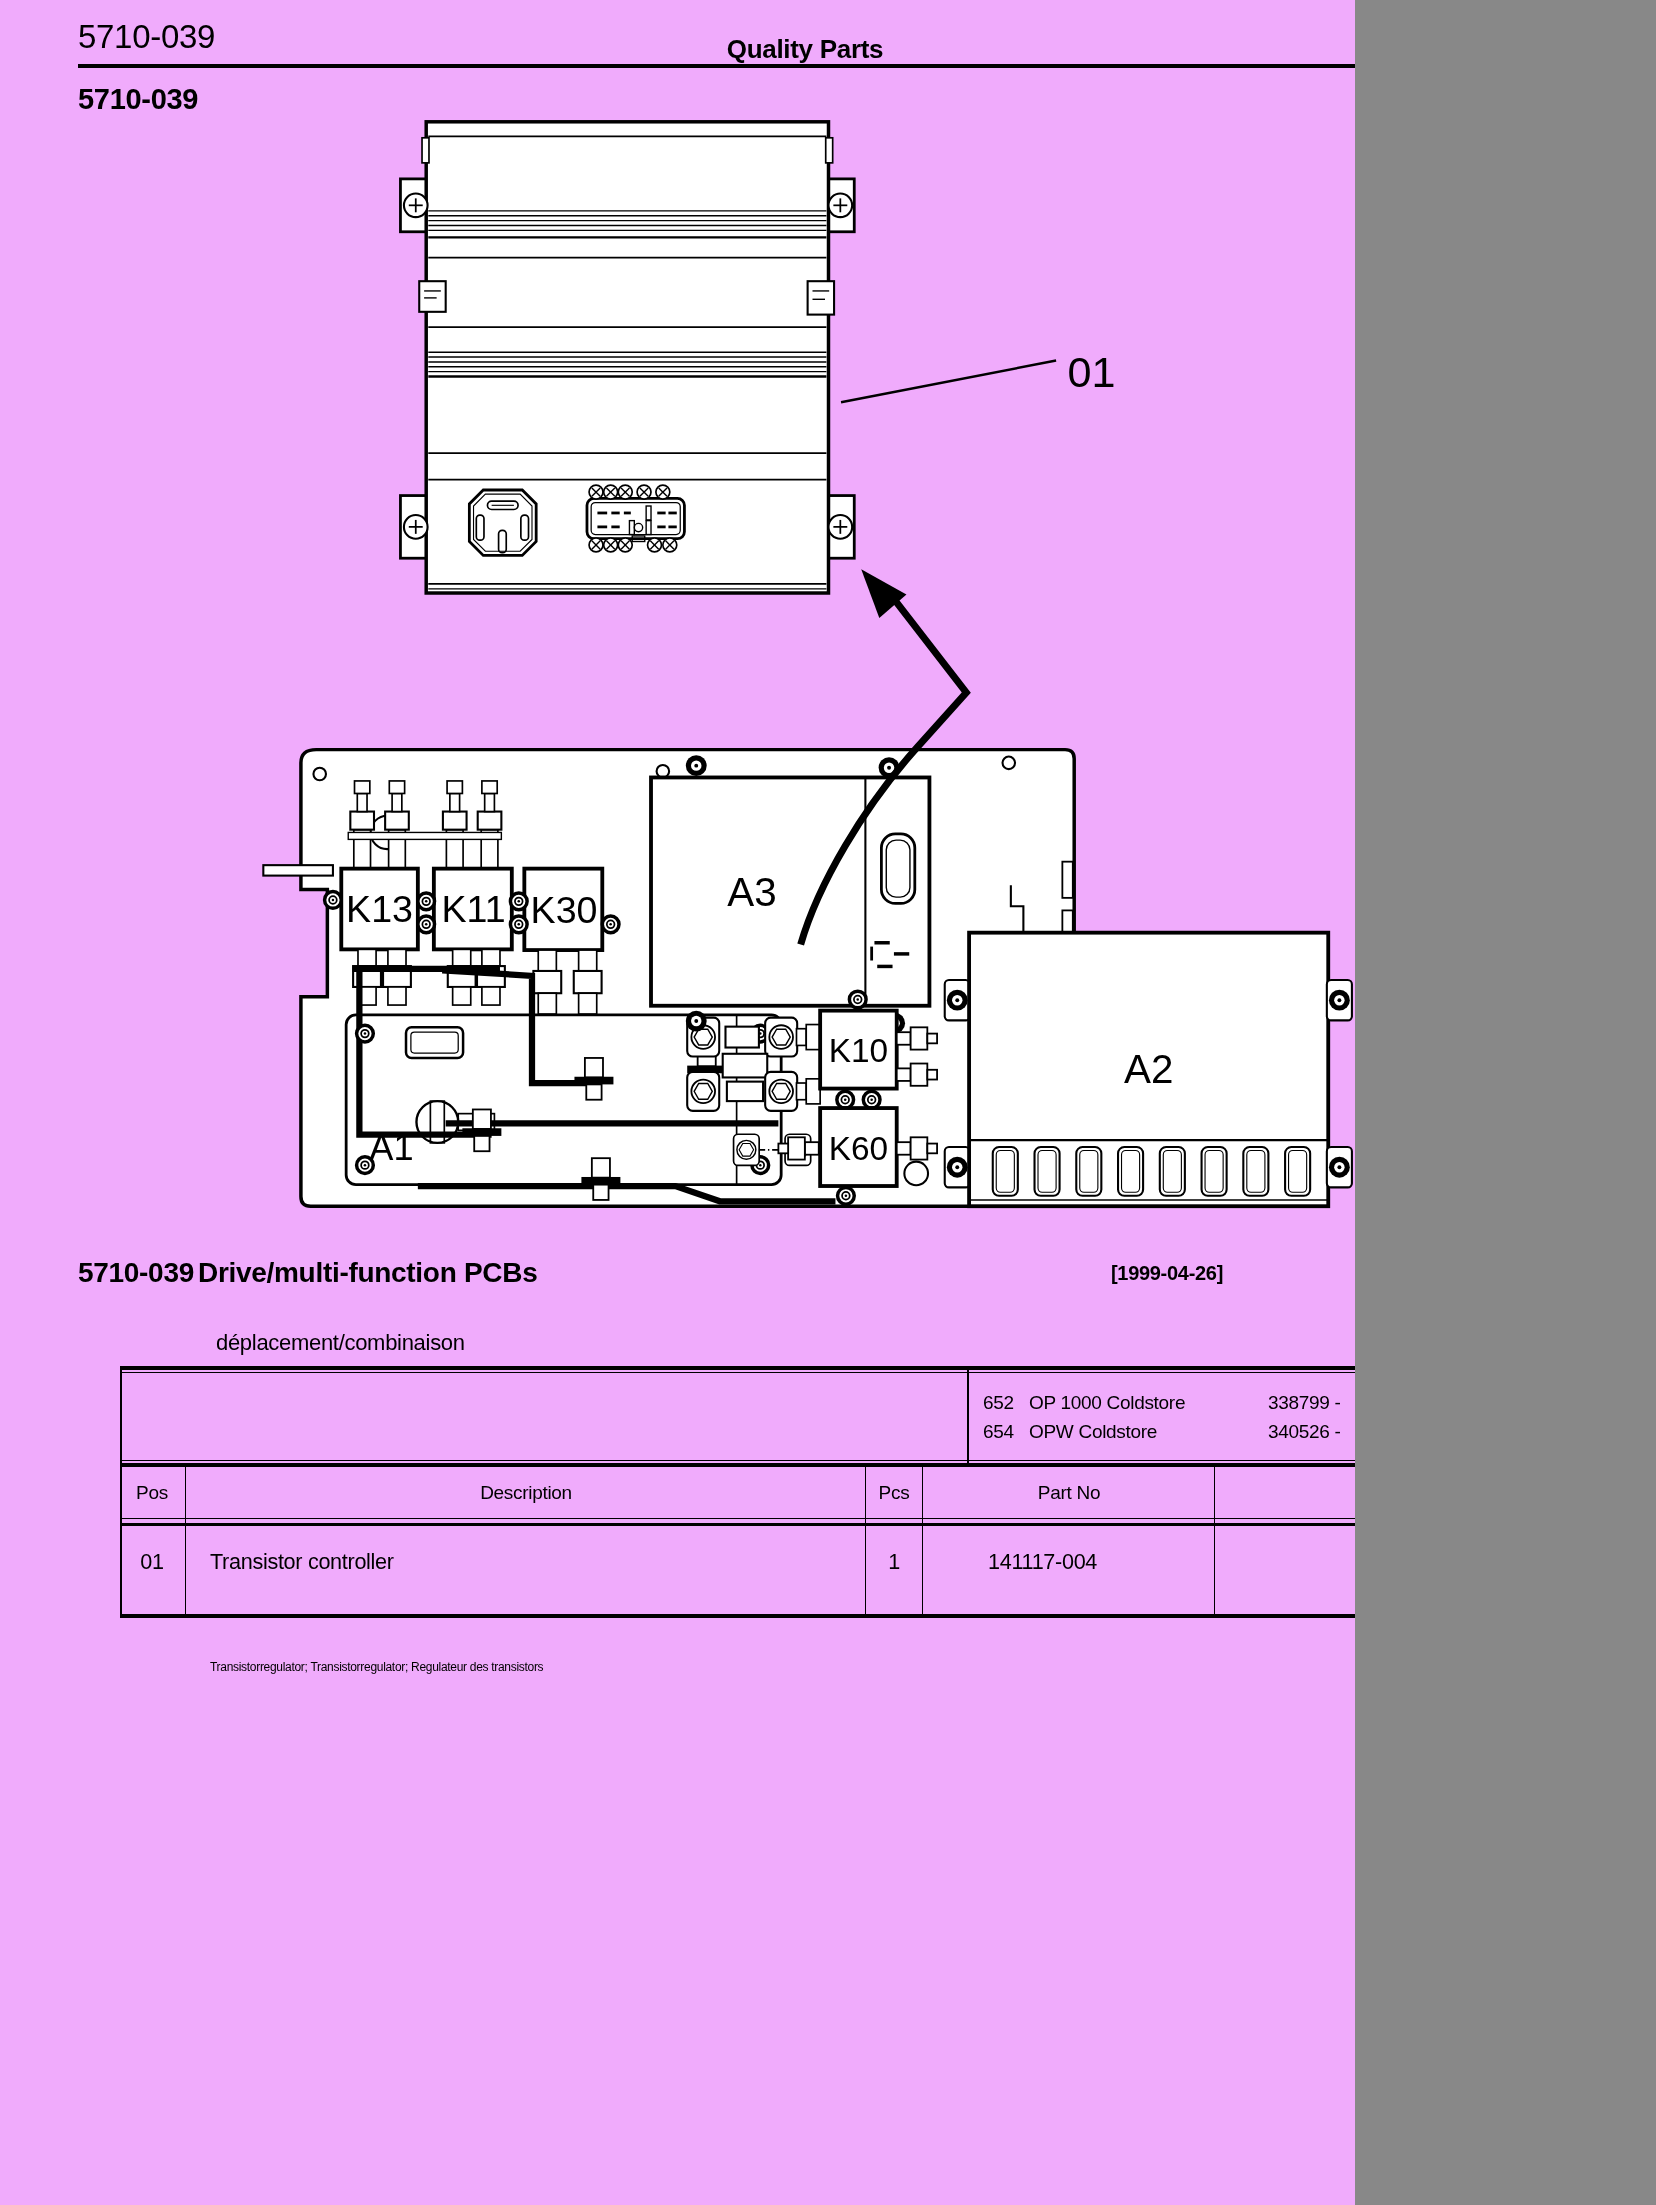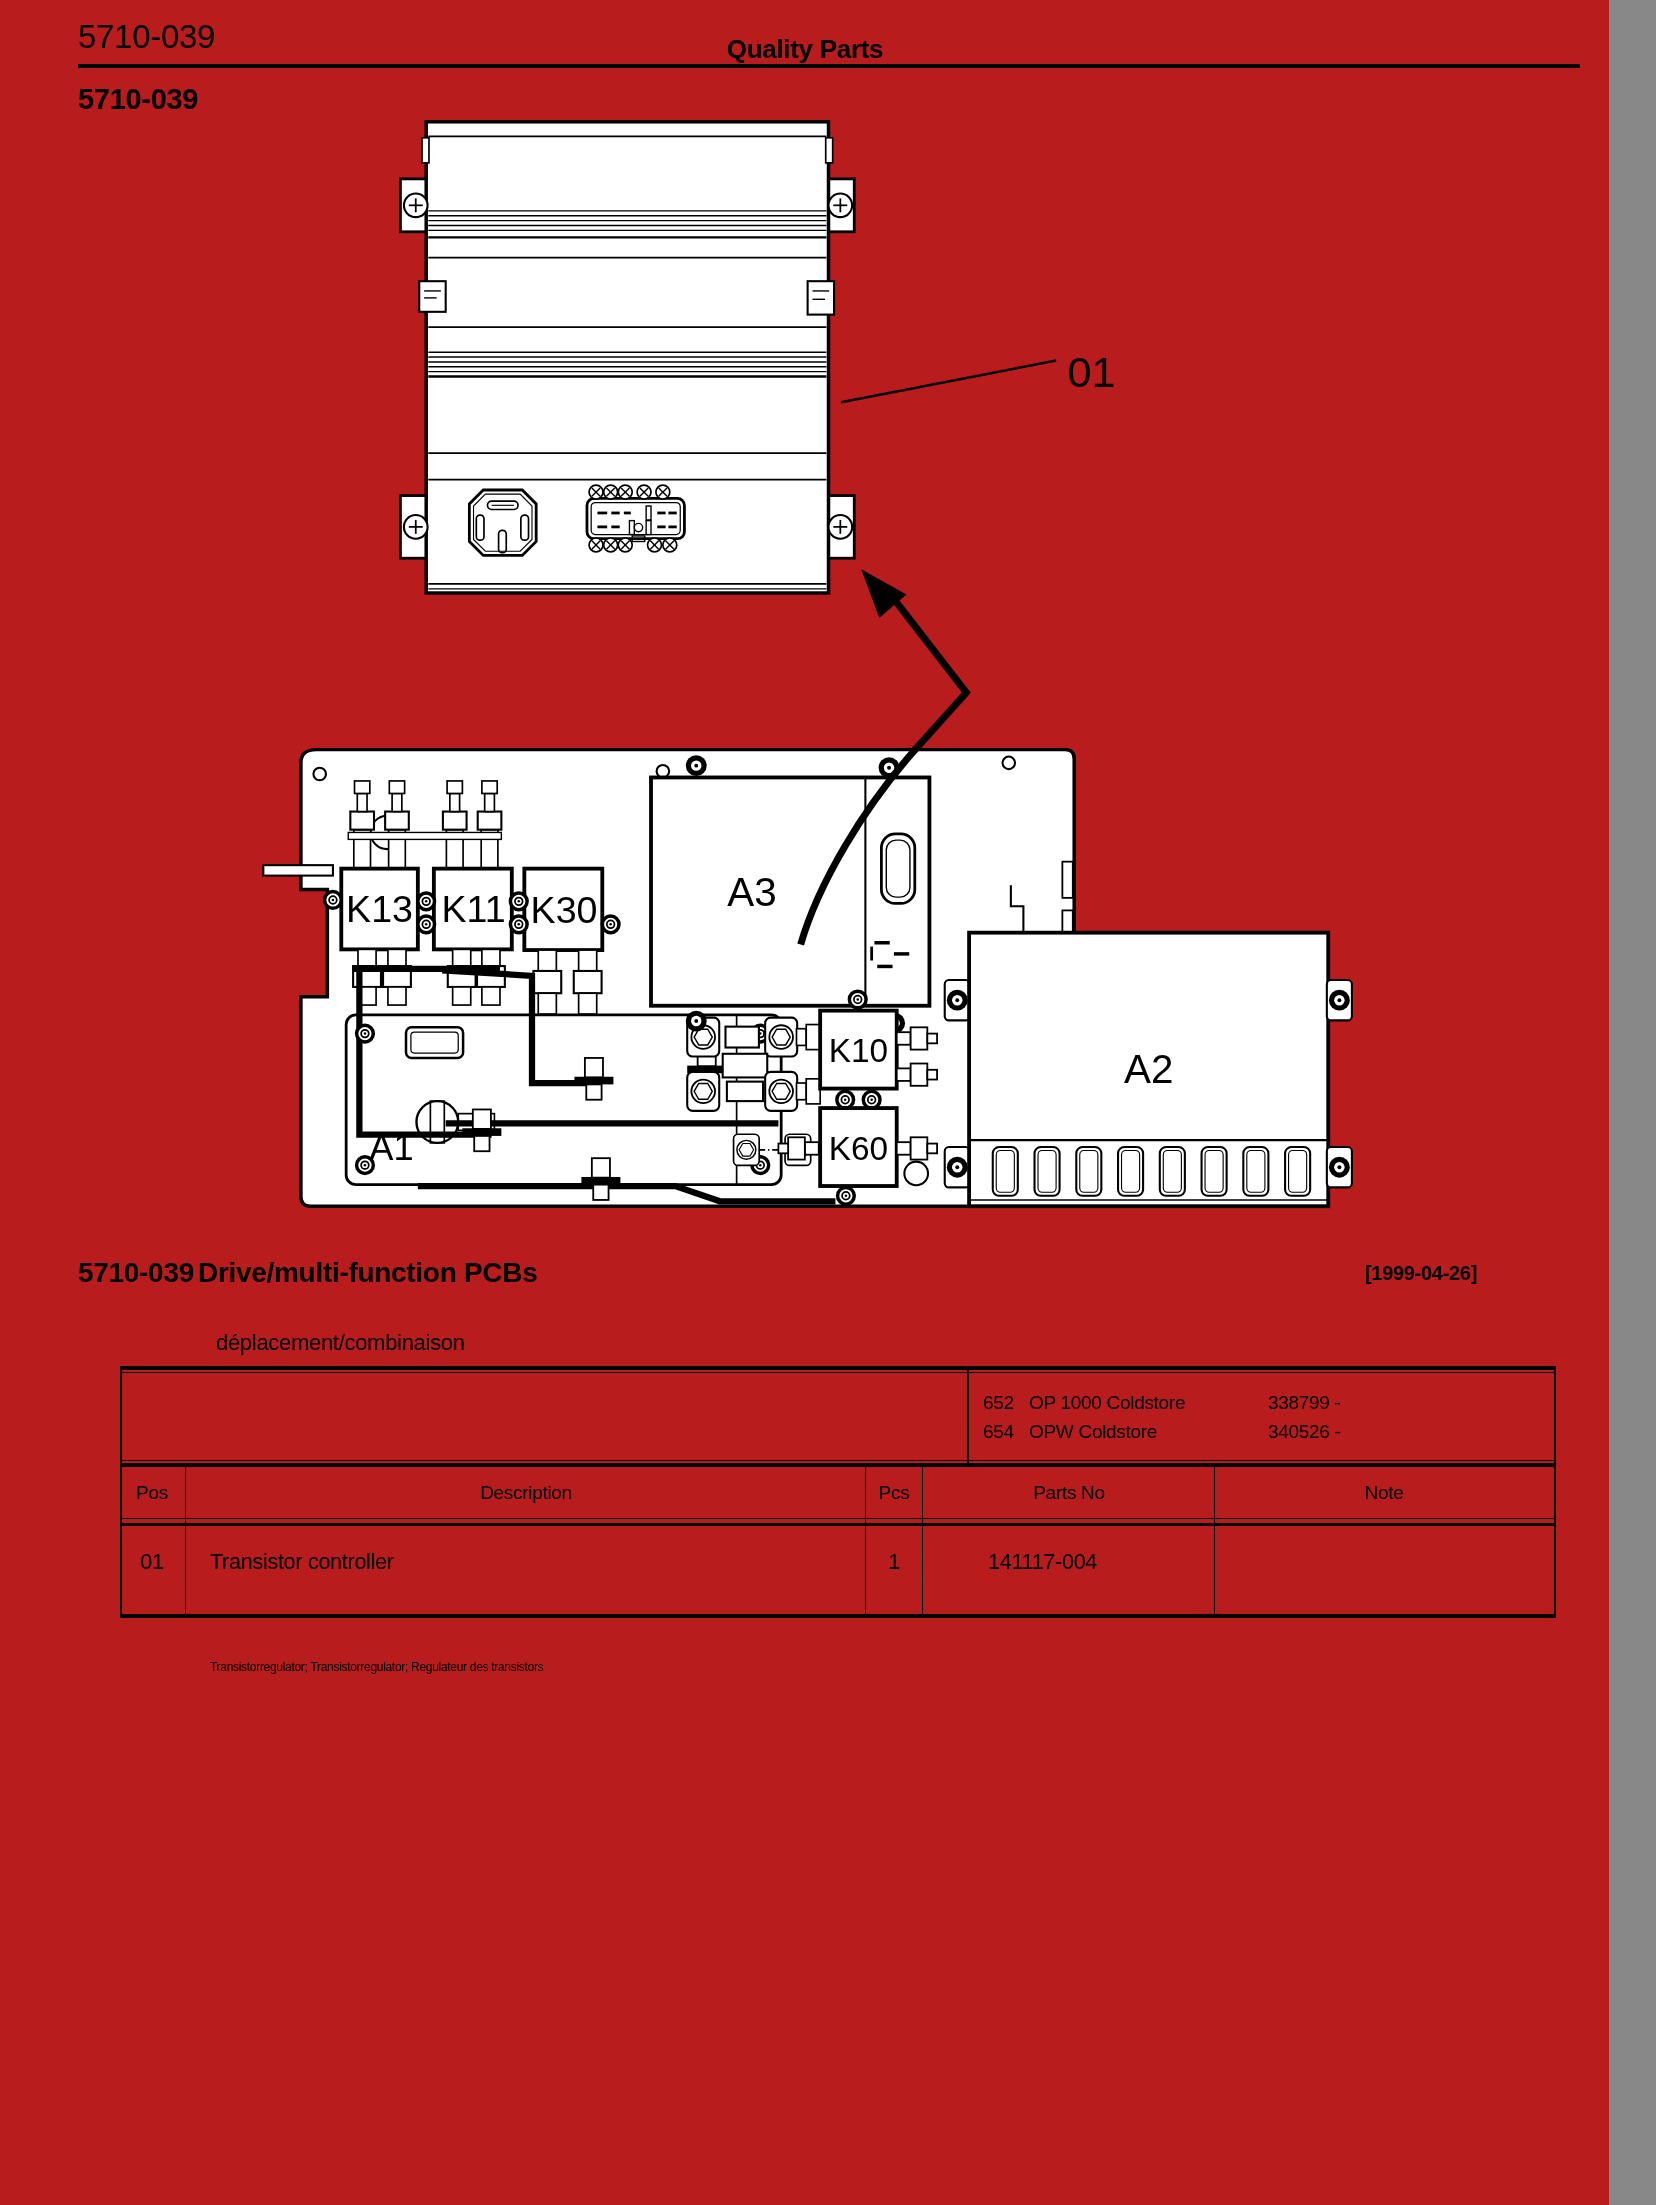--- a/index.html
+++ b/index.html
@@ -1,16 +1,16 @@
 <!DOCTYPE html>
 <html style="font-size:11px"><head>
 <meta charset="utf-8">
 <style>
   html,body{margin:0;padding:0;background:#888;}
-  .sheet{position:relative;width:1609px;height:2205px;background:#b91c1c;overflow:hidden;
+  .sheet{position:relative;width:1355px;height:2205px;background:#f0abfc;overflow:hidden;
          font-family:"Liberation Sans","DejaVu Sans",sans-serif;color:#000;}
   .abs{position:absolute;}
   .t{position:absolute;white-space:nowrap;color:#000;letter-spacing:-0.3px;line-height:1;}
   .b{font-weight:bold;}
   .ctr{transform:translateX(-50%);}
   .line{position:absolute;background:#000;}
   svg .lw{fill:#ffffff;stroke:#000000;}
   svg .ln{fill:none;stroke:#000000;}
   svg text{font-family:"Liberation Sans","DejaVu Sans",sans-serif;fill:#000;}
 </style>
@@ -394,21 +394,21 @@
     <span class="t" style="left:983px;top:1393px;font-size:19px;">652</span>
     <span class="t" style="left:1029px;top:1393px;font-size:19px;">OP 1000 Coldstore</span>
     <span class="t" style="left:1268px;top:1393px;font-size:19px;">338799 -</span>
     <span class="t" style="left:983px;top:1422px;font-size:19px;">654</span>
     <span class="t" style="left:1029px;top:1422px;font-size:19px;">OPW Coldstore</span>
     <span class="t" style="left:1268px;top:1422px;font-size:19px;">340526 -</span>
 
     <span class="t ctr" style="left:152px;top:1483px;font-size:19px;">Pos</span>
     <span class="t ctr" style="left:526px;top:1483px;font-size:19px;">Description</span>
     <span class="t ctr" style="left:894px;top:1483px;font-size:19px;">Pcs</span>
-    <span class="t ctr" style="left:1069px;top:1483px;font-size:19px;">Parts No</span>
+    <span class="t ctr" style="left:1069px;top:1483px;font-size:19px;">Part No</span>
     <span class="t ctr" style="left:1384px;top:1483px;font-size:19px;">Note</span>
 
     <div>
       <span class="t ctr" style="left:152px;top:1551px;font-size:21.6px;">01</span>
       <span class="t" style="left:210px;top:1551px;font-size:21.6px;">Transistor controller</span>
       <span class="t" style="left:210px;top:1661px;font-size:12px;">Transistorregulator; Transistorregulator; Regulateur des transistors</span>
       <span class="t ctr" style="left:894px;top:1551px;font-size:21.6px;">1</span>
       <span class="t" style="left:988px;top:1551px;font-size:21.6px;">141117-004</span>
       <span class="t" style="left:1225px;top:1551px;font-size:21.6px;"></span>
     </div>

